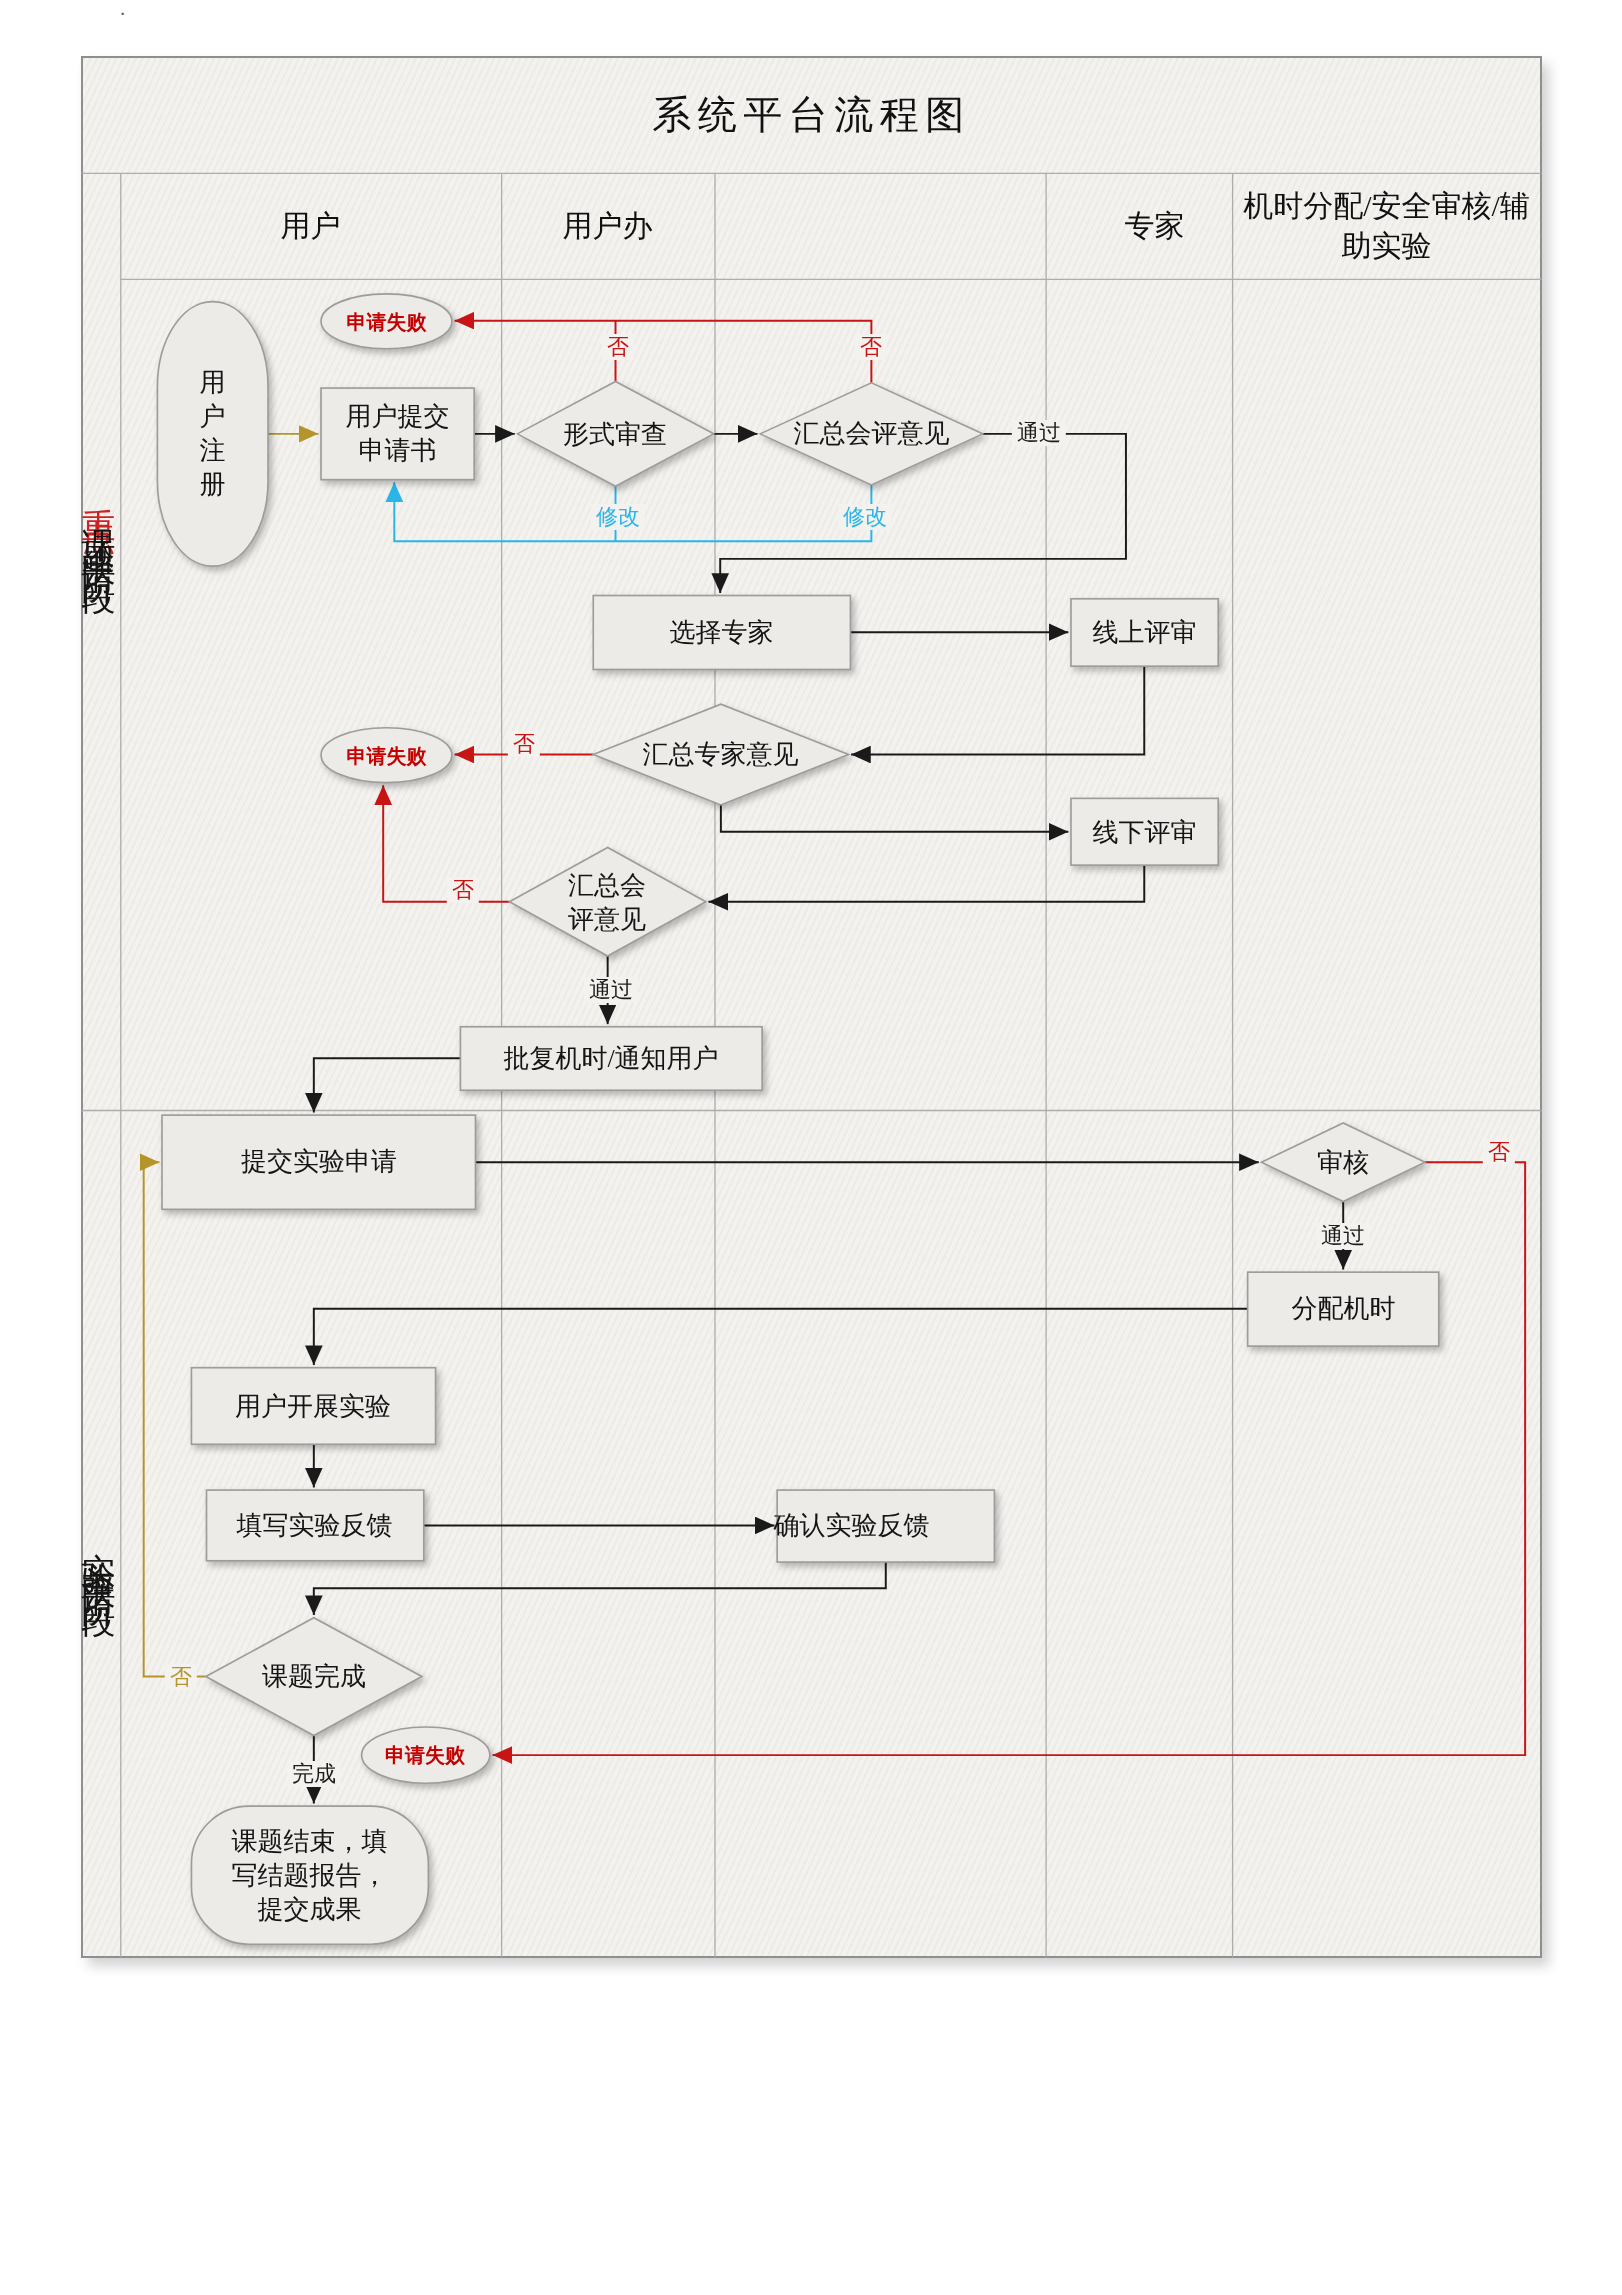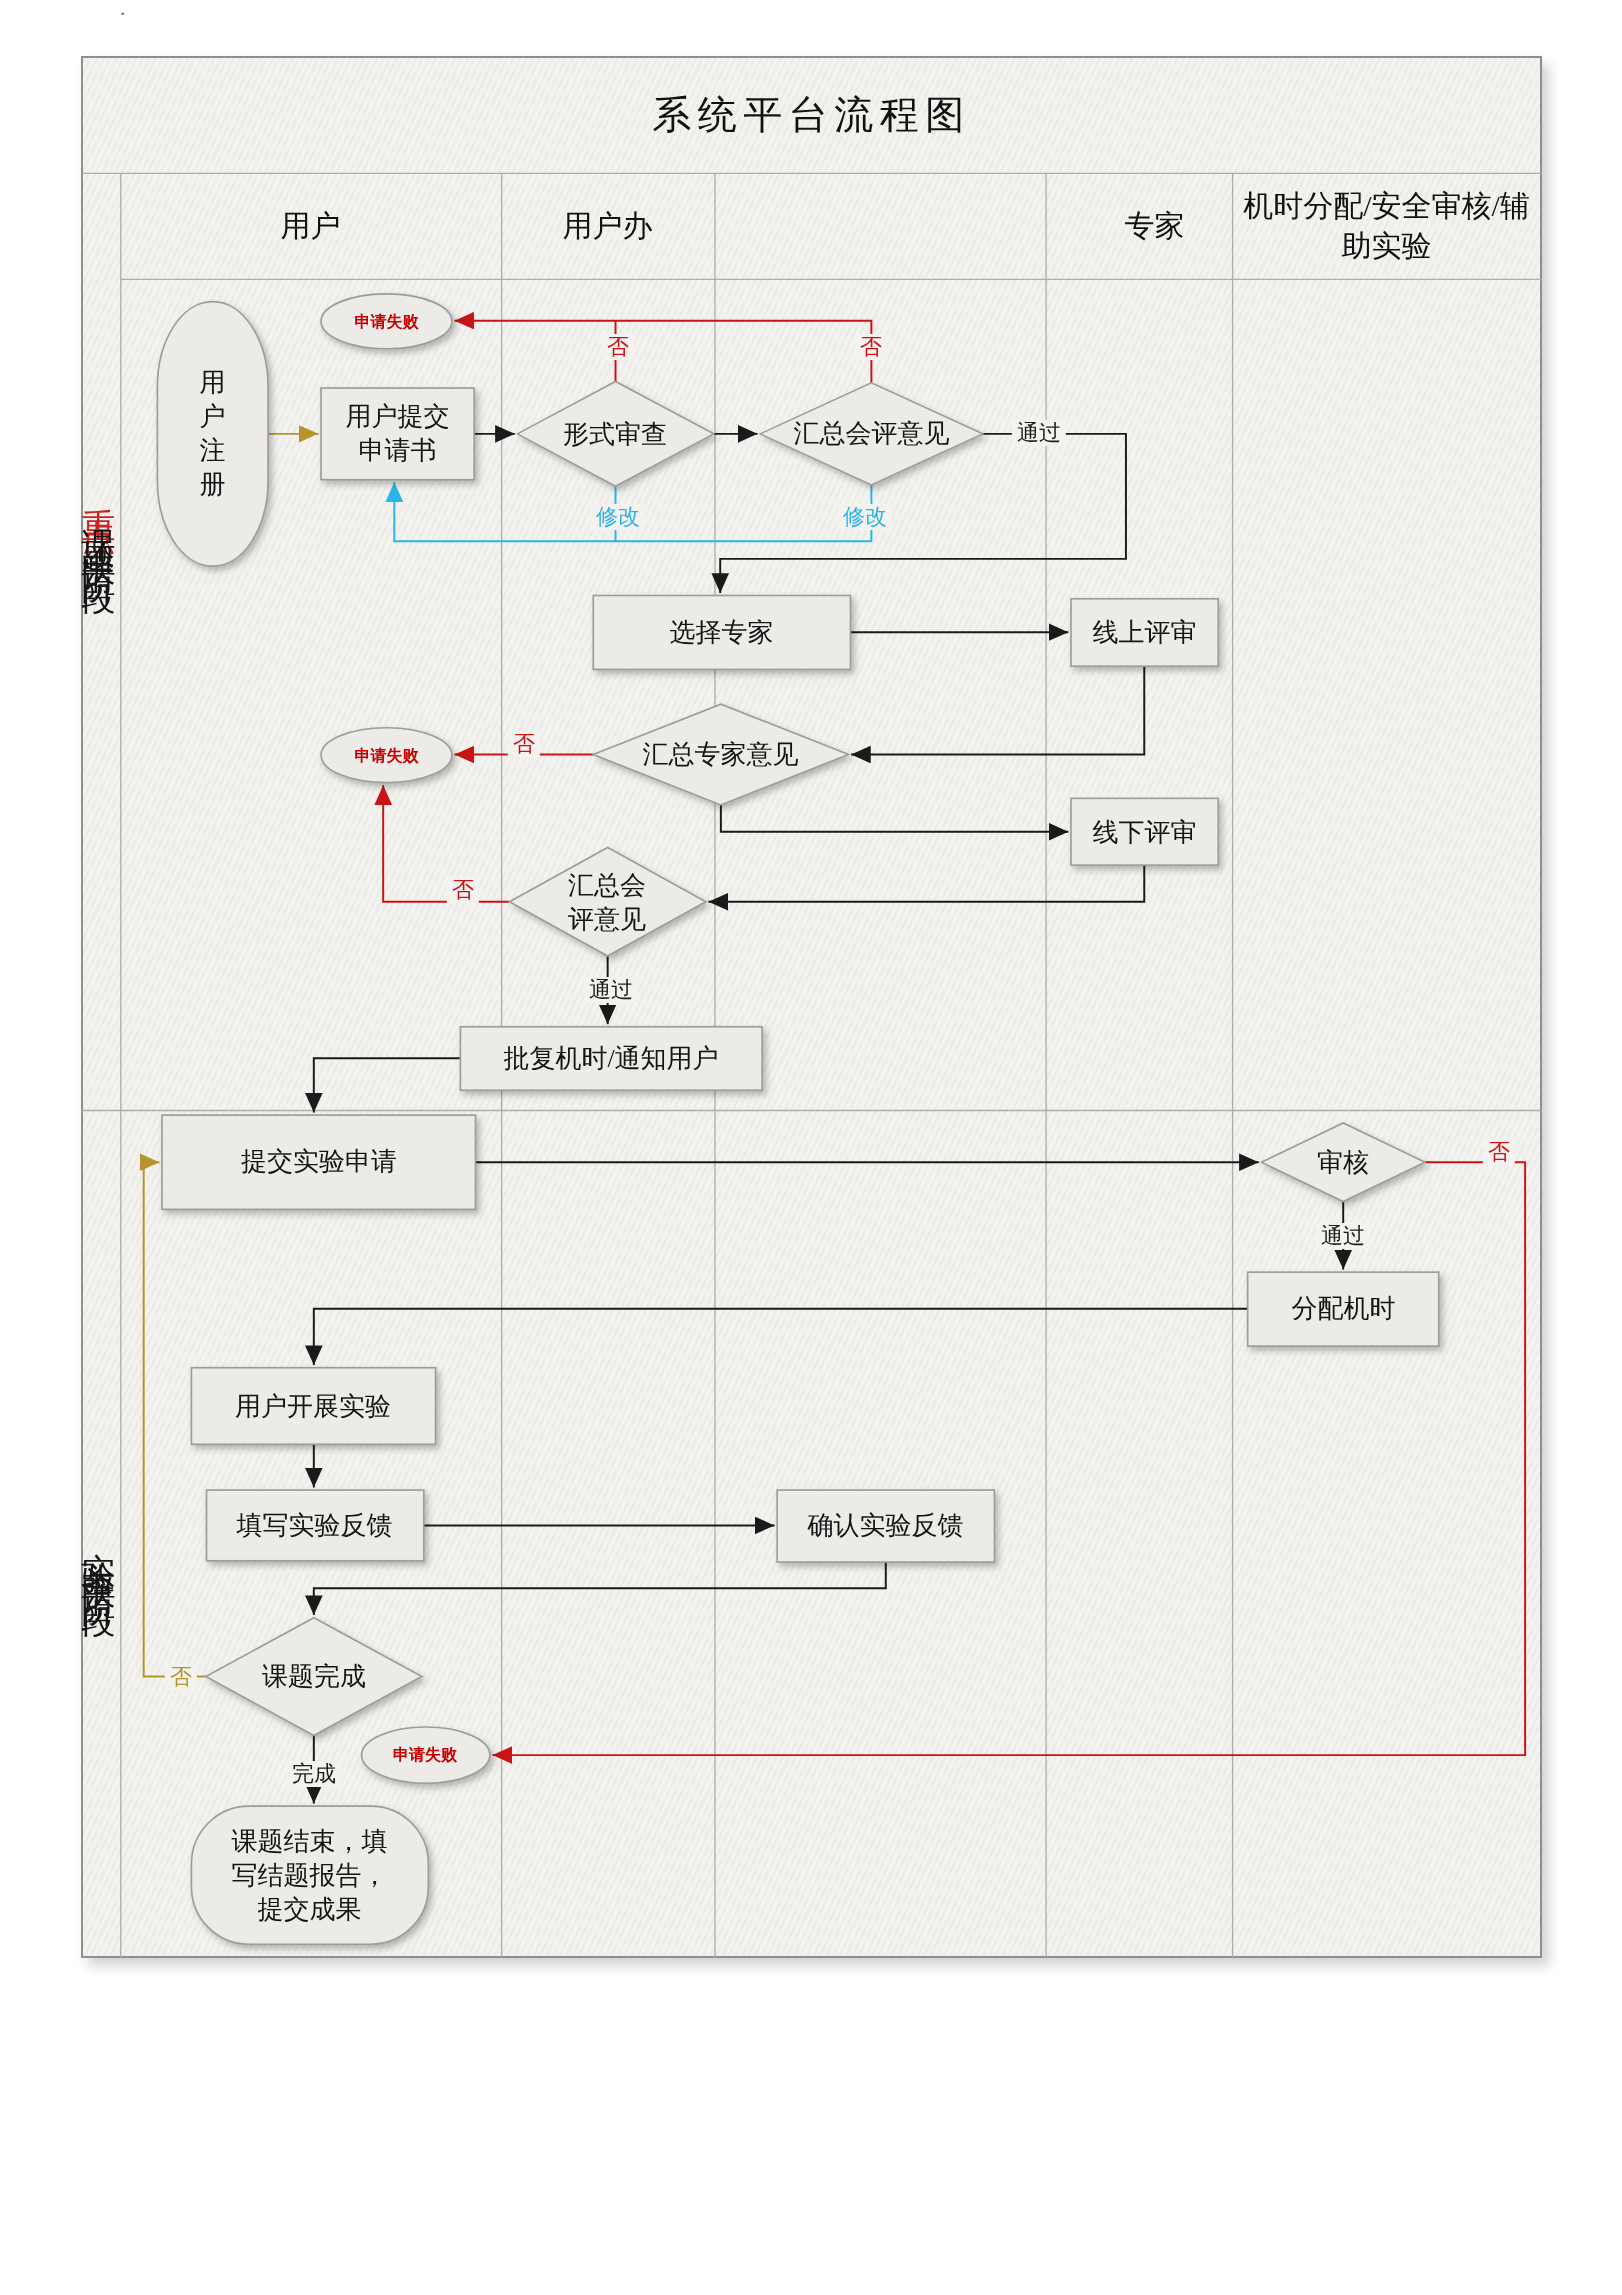--- a/index.html
+++ b/index.html
@@ -23,21 +23,21 @@
   .wire.red   { stroke:#c81414; }
   .wire.cyan  { stroke:#2ab5e8; }
   .wire.gold  { stroke:#b5942c; }
 
   .shape { fill:#edebe8; stroke:#9c9c9c; stroke-width:2.5; filter:drop-shadow(5px 6px 5px rgba(0,0,0,0.25)); }
 
   .txt {
     position:absolute; display:flex; align-items:center; justify-content:center;
     text-align:center; color:#141414; font-size:26px; line-height:1.3;
   }
-  .fail-txt { color:#c40000; font-weight:bold; font-size:16px; }
+  .fail-txt { color:#c40000; font-weight:bold; font-size:20px; }
 
   .elabel {
     position:absolute; transform:translate(-50%,-50%);
     font-size:22px; line-height:1; padding:2px 5.2px;
     background:#f3f2ef; white-space:nowrap;
   }
   .elabel.red  { color:#c81414; }
   .elabel.cyan { color:#2ab5e8; }
   .elabel.gold { color:#b5942c; }
   .elabel.black{ color:#1c1c1c; }
@@ -176,21 +176,21 @@
   <div class="txt" style="left:593px;top:704px;width:255px;height:101px;">汇总专家意见</div>
   <div class="txt fail-txt" style="left:321px;top:729px;width:131px;height:54px;">申请失败</div>
   <div class="txt" style="left:1071px;top:799px;width:147px;height:67px;">线下评审</div>
   <div class="txt" style="left:509px;top:848px;width:196px;height:109px;padding:0 52px;">汇总会评意见</div>
   <div class="txt" style="left:460px;top:1027px;width:302px;height:63px;">批复机时/通知用户</div>
   <div class="txt" style="left:162px;top:1115px;width:314px;height:94px;">提交实验申请</div>
   <div class="txt" style="left:1261px;top:1123px;width:164px;height:79px;">审核</div>
   <div class="txt" style="left:1248px;top:1272px;width:191px;height:74px;">分配机时</div>
   <div class="txt" style="left:191px;top:1368px;width:244px;height:77px;">用户开展实验</div>
   <div class="txt" style="left:206px;top:1490px;width:217px;height:71px;">填写实验反馈</div>
-  <div class="txt" style="left:777px;top:1490px;width:217px;height:72px;">确认实验反馈</div>
+  <div class="txt" style="left:743px;top:1490px;width:217px;height:72px;">确认实验反馈</div>
   <div class="txt" style="left:206px;top:1618px;width:216px;height:118px;">课题完成</div>
   <div class="txt fail-txt" style="left:361px;top:1727px;width:128px;height:56px;">申请失败</div>
   <div class="txt" style="left:191px;top:1807px;width:237px;height:138px;padding:0 31px;">课题结束，填写结题报告，提交成果</div>
 
   <div class="elabel red" style="left:618px;top:347px;">否</div>
   <div class="elabel red" style="left:871px;top:347px;">否</div>
   <div class="elabel black" style="left:1039px;top:433px;">通过</div>
   <div class="elabel cyan" style="left:618px;top:517px;">修改</div>
   <div class="elabel cyan" style="left:865px;top:517px;">修改</div>
   <div class="elabel red" style="left:524px;top:744px;">否</div>

